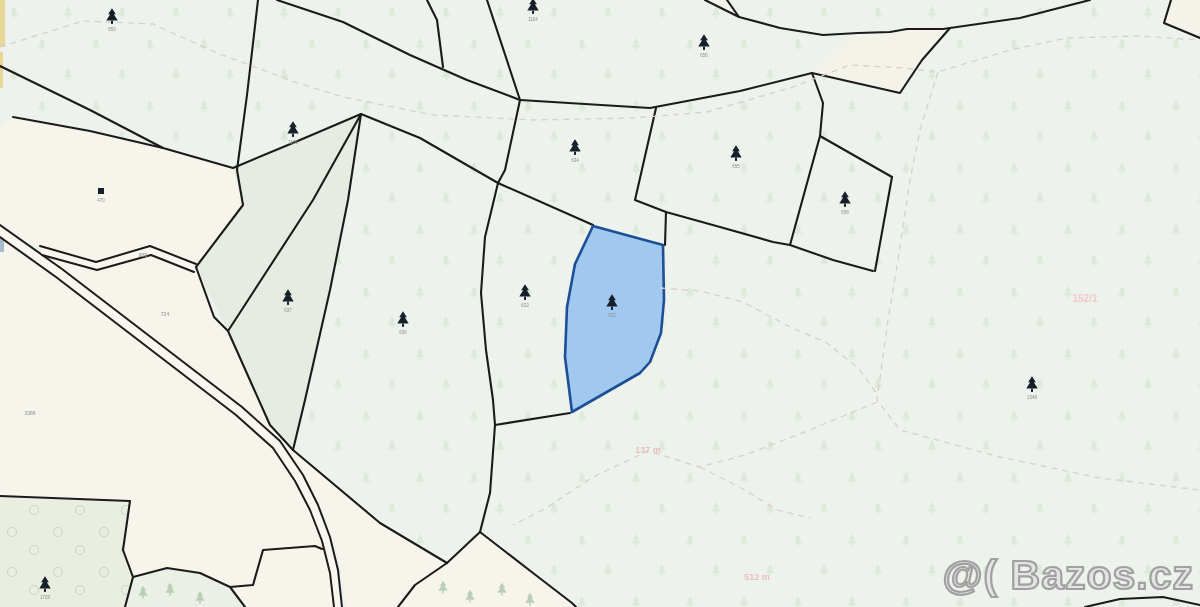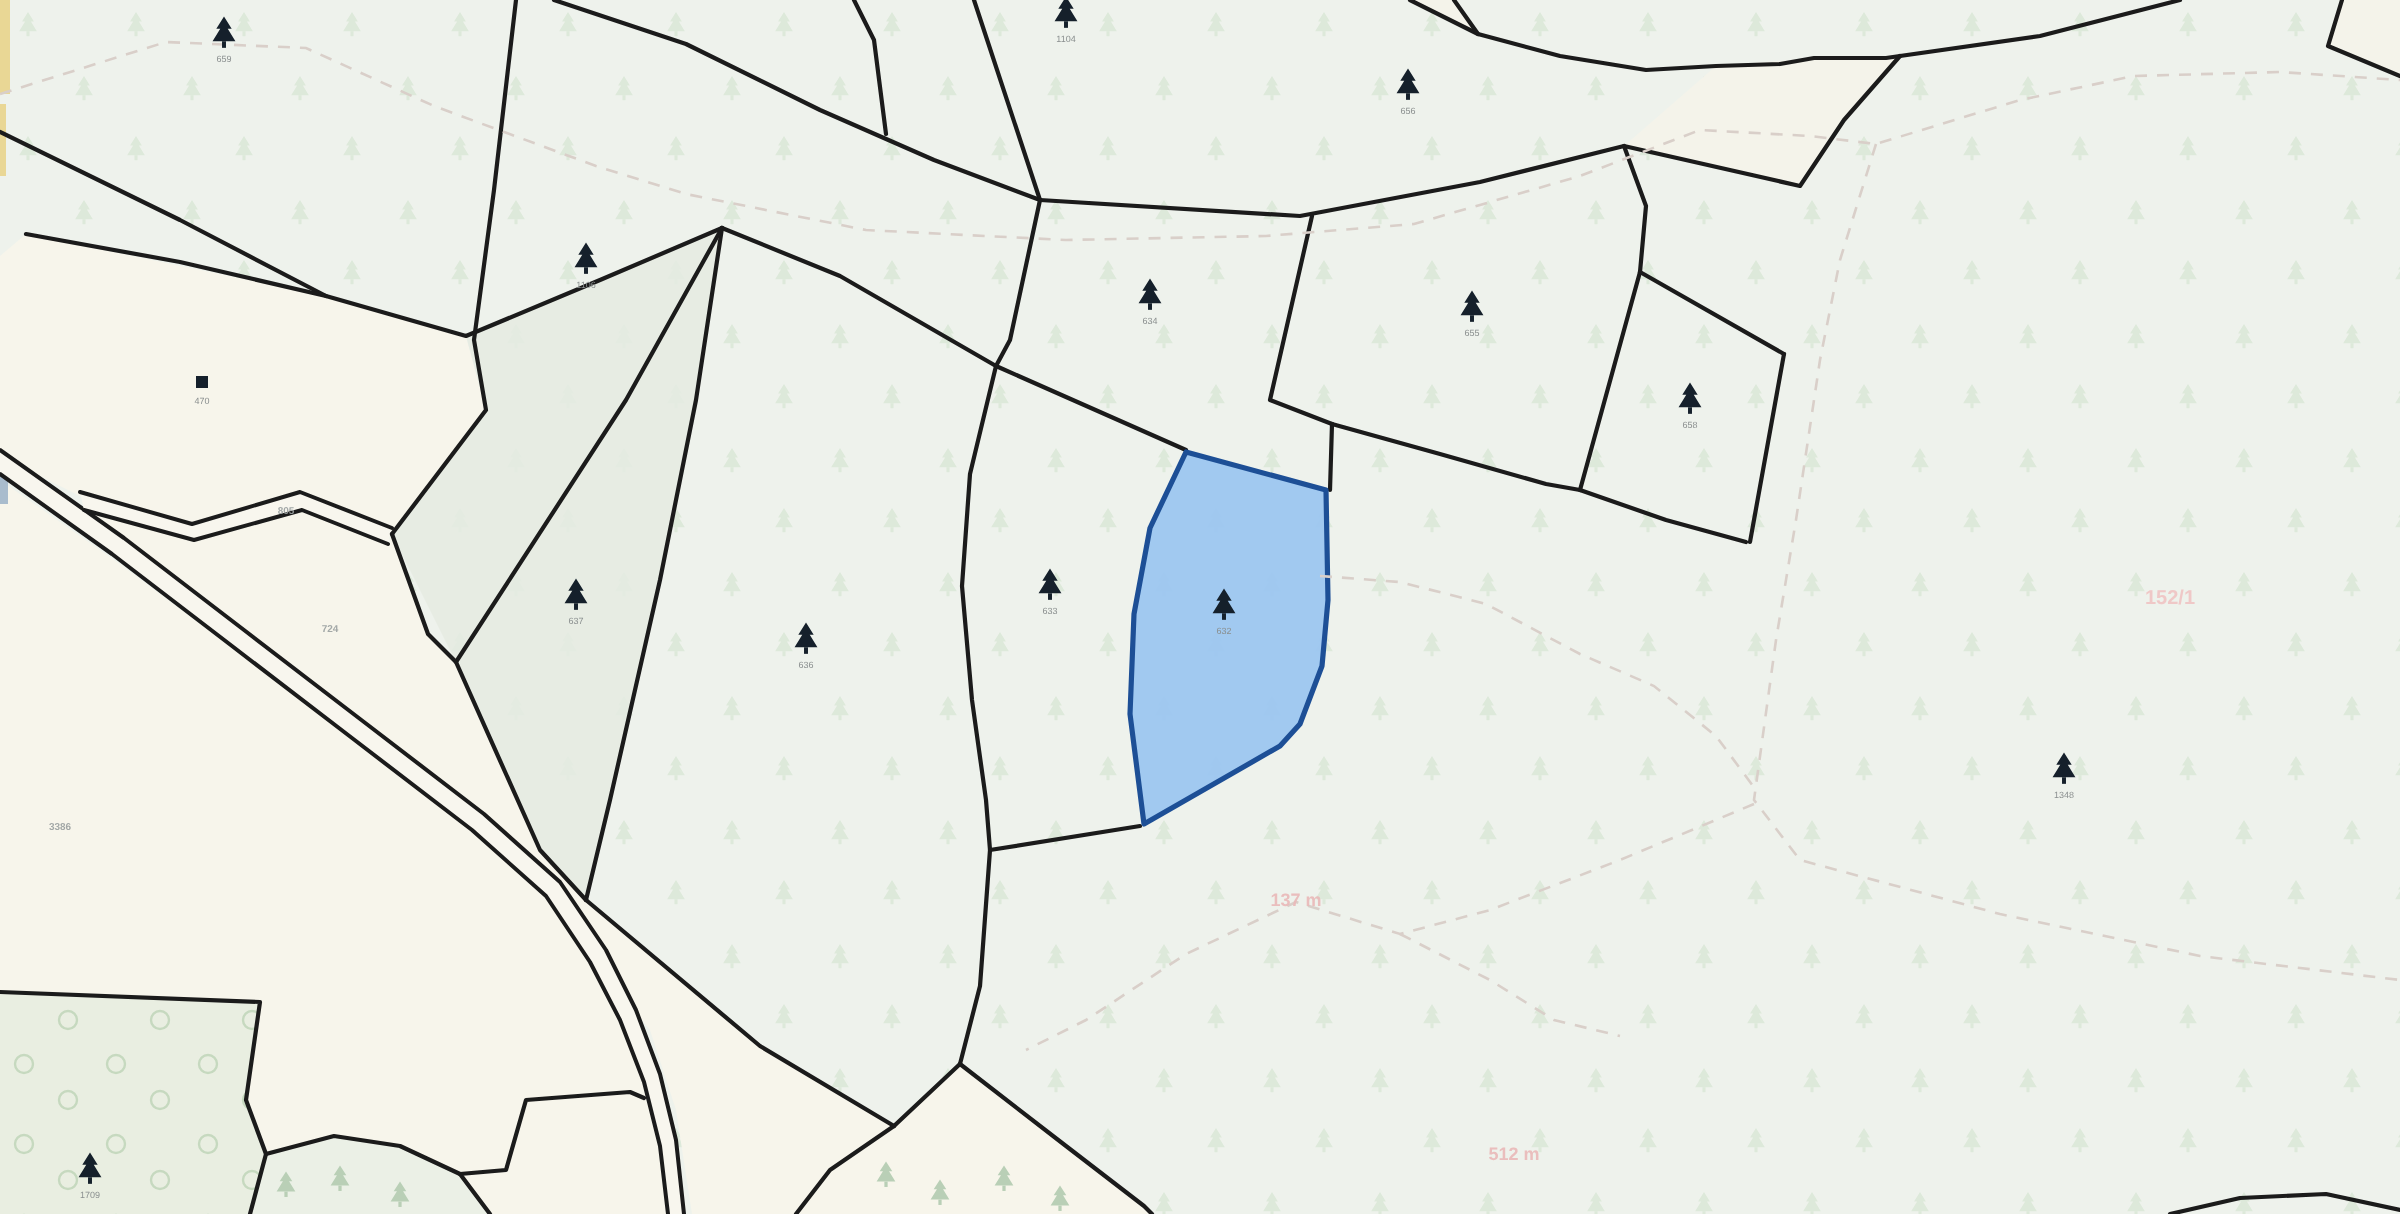--- a/index.html
+++ b/index.html
@@ -132,13 +132,14 @@
         <rect x="98" y="188" width="6" height="6" fill="#15202b"></rect>
         <text x="101" y="202" font-size="4.5" fill="#8a8f8f" text-anchor="middle">470</text>
         <text x="165" y="316" font-size="5" fill="#9aa0a0" text-anchor="middle" font-weight="bold" opacity="0.9">724</text>
         <text x="30" y="415" font-size="5" fill="#9aa0a0" text-anchor="middle" font-weight="bold" opacity="0.9">3386</text>
         <text x="143" y="257" font-size="5" fill="#9aa0a0" text-anchor="middle" font-weight="bold" opacity="0.9">805</text>
         <text x="648" y="453" font-size="9" fill="#eab9b9" text-anchor="middle" font-weight="bold" opacity="0.9">137 m</text>
         <text x="757" y="580" font-size="9" fill="#eab9b9" text-anchor="middle" font-weight="bold" opacity="0.9">512 m</text>
         <text x="1085" y="302" font-size="10" fill="#f0c4c4" text-anchor="middle" font-weight="bold" opacity="0.9">152/1</text>
       </g>
   </svg>
+  <div id="watermark">@( Bazos.cz</div>
 </div>
 
 </body></html>

